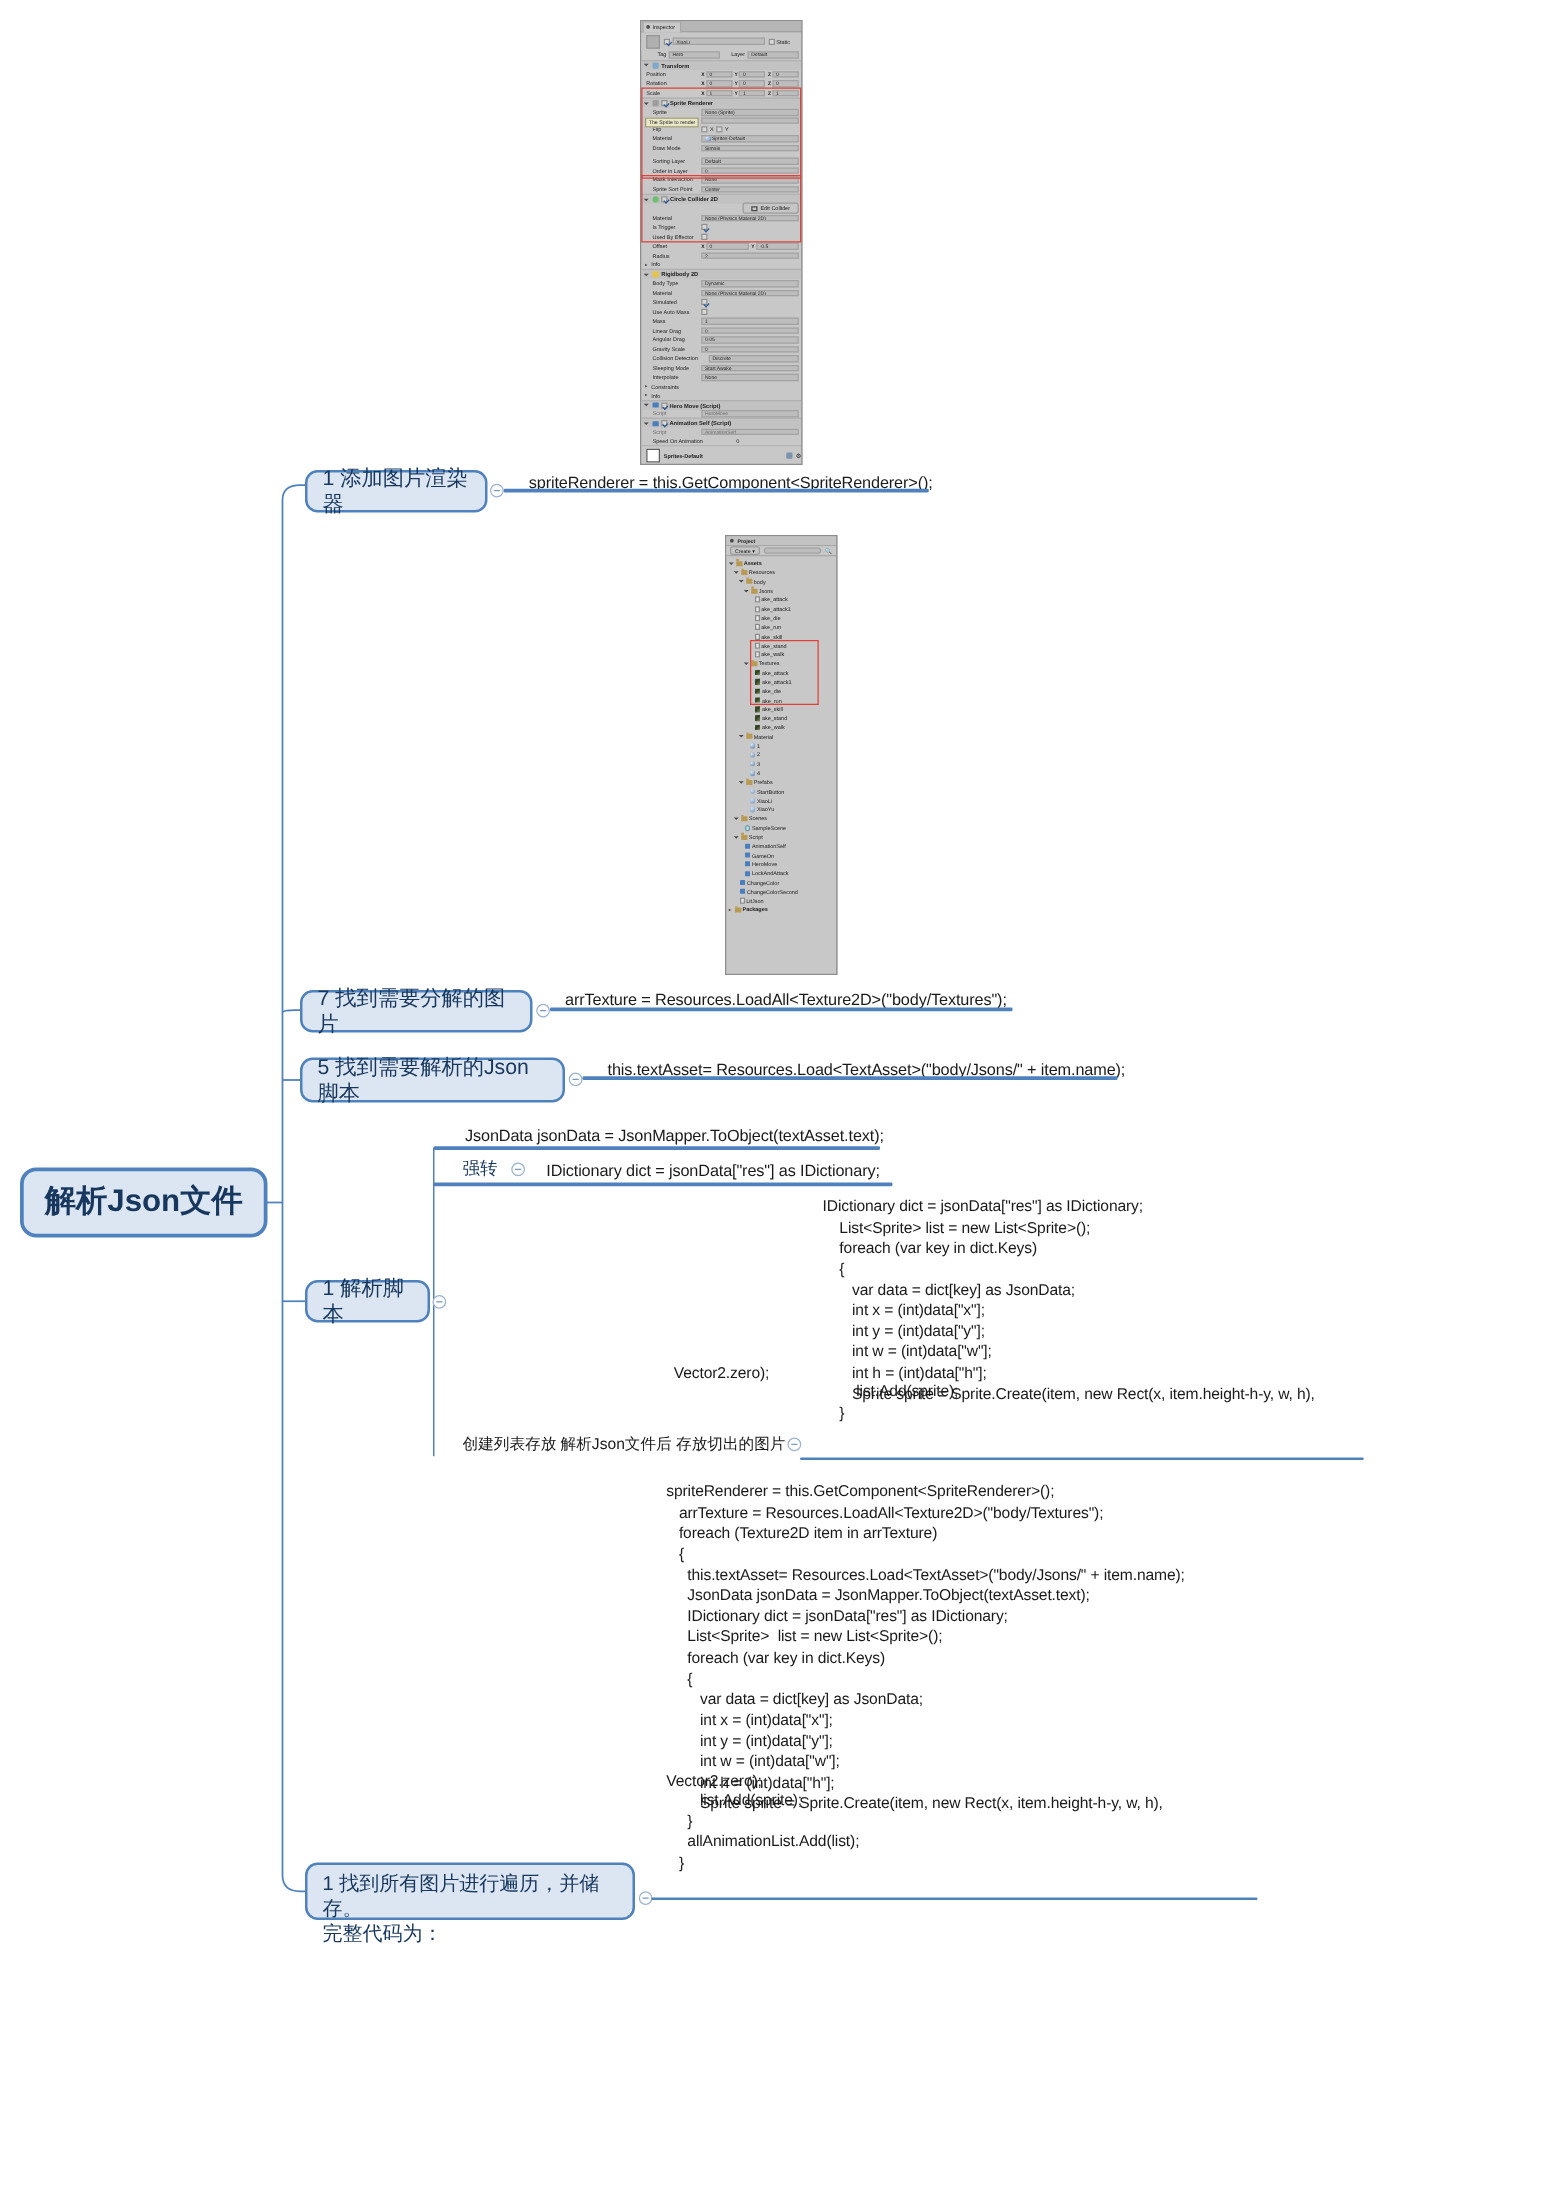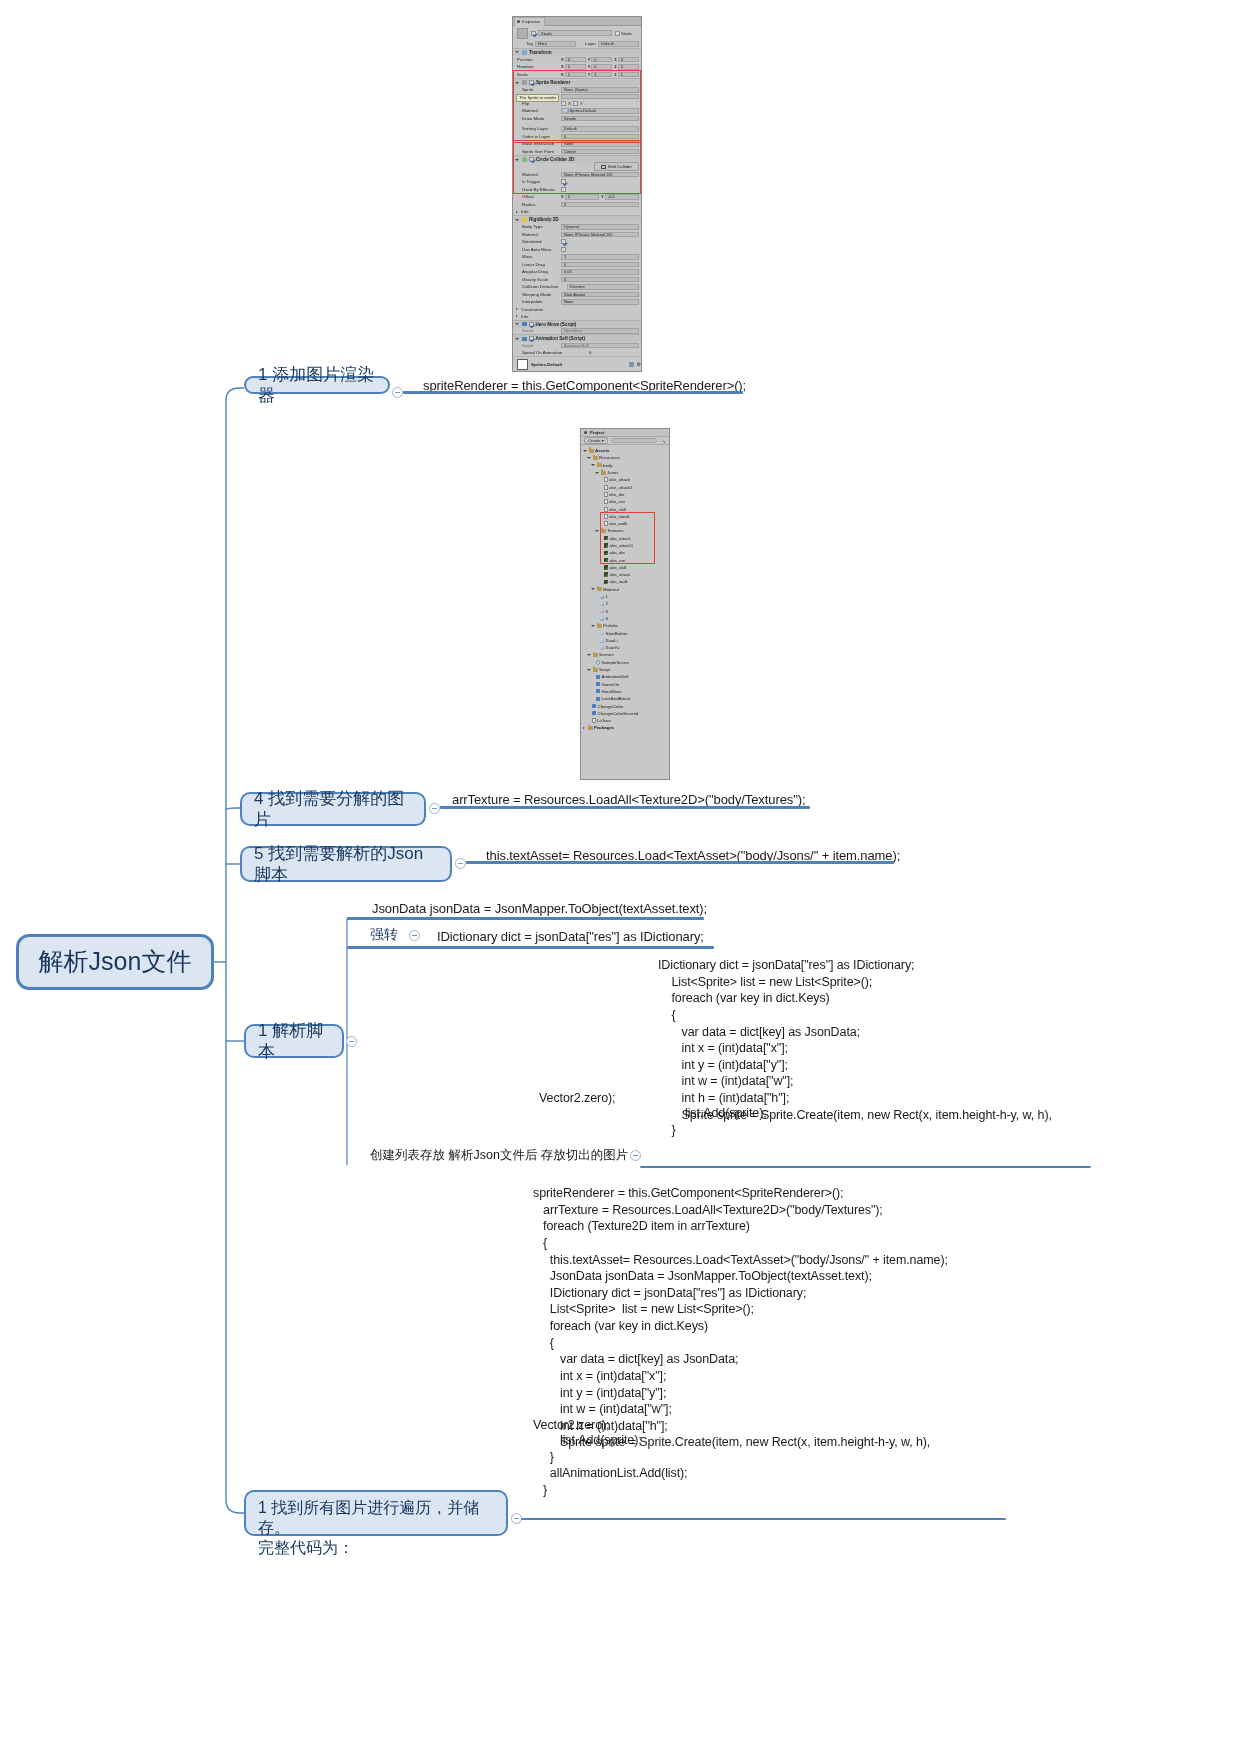--- a/index.html
+++ b/index.html
@@ -23,21 +23,21 @@
     display: flex;
     align-items: center;
     justify-content: center;
     padding: 6px 12px;
     line-height: 1.25;
     white-space: pre-line;
     text-align: left;
   }
   .node.root {
     font-size: 25px;
-    font-weight: normal;
+    font-weight: bold;
     border-width: 3px;
     border-radius: 13px;
     justify-content: center;
   }
   .node.branch {
     font-size: 17px;
   }
 
   
   .collapse-dot {
@@ -832,27 +832,27 @@
       </div>
       <div class="p-item" style="padding-left: 2px;">
         <span class="p-tri closed"></span>
         <span class="p-folder"></span>
         <span class="p-bold">Packages</span>
       </div>
     </div>
 </div>
 <div class="u-redbox" style="left:600px; top:512px; width:55px; height:52px;"></div>
 
-<div class="node branch" style="left:244px; top:376px; width:146px; height:18px;">
+<div class="node branch" style="left:244px; top:376px; width:146px; height:34px;">
   <span>1 添加图片渲染器</span>
 </div>
 <div class="collapse-dot" style="left:392px; top:387px;"></div>
 
 <div class="node branch" style="left:240px; top:792px; width:186px; height:34px;">
-  <span>4 找到需要分解的图片</span>
+  <span>7 找到需要分解的图片</span>
 </div>
 <div class="collapse-dot" style="left:429px; top:803px;"></div>
 
 <div class="node branch" style="left:240px; top:846px; width:212px; height:36px;">
   <span>5 找到需要解析的Json脚本</span>
 </div>
 <div class="collapse-dot" style="left:455px; top:858px;"></div>
 
 <div class="node root" style="left:16px; top:934px; width:198px; height:56px;">
   <span>解析Json文件</span>

